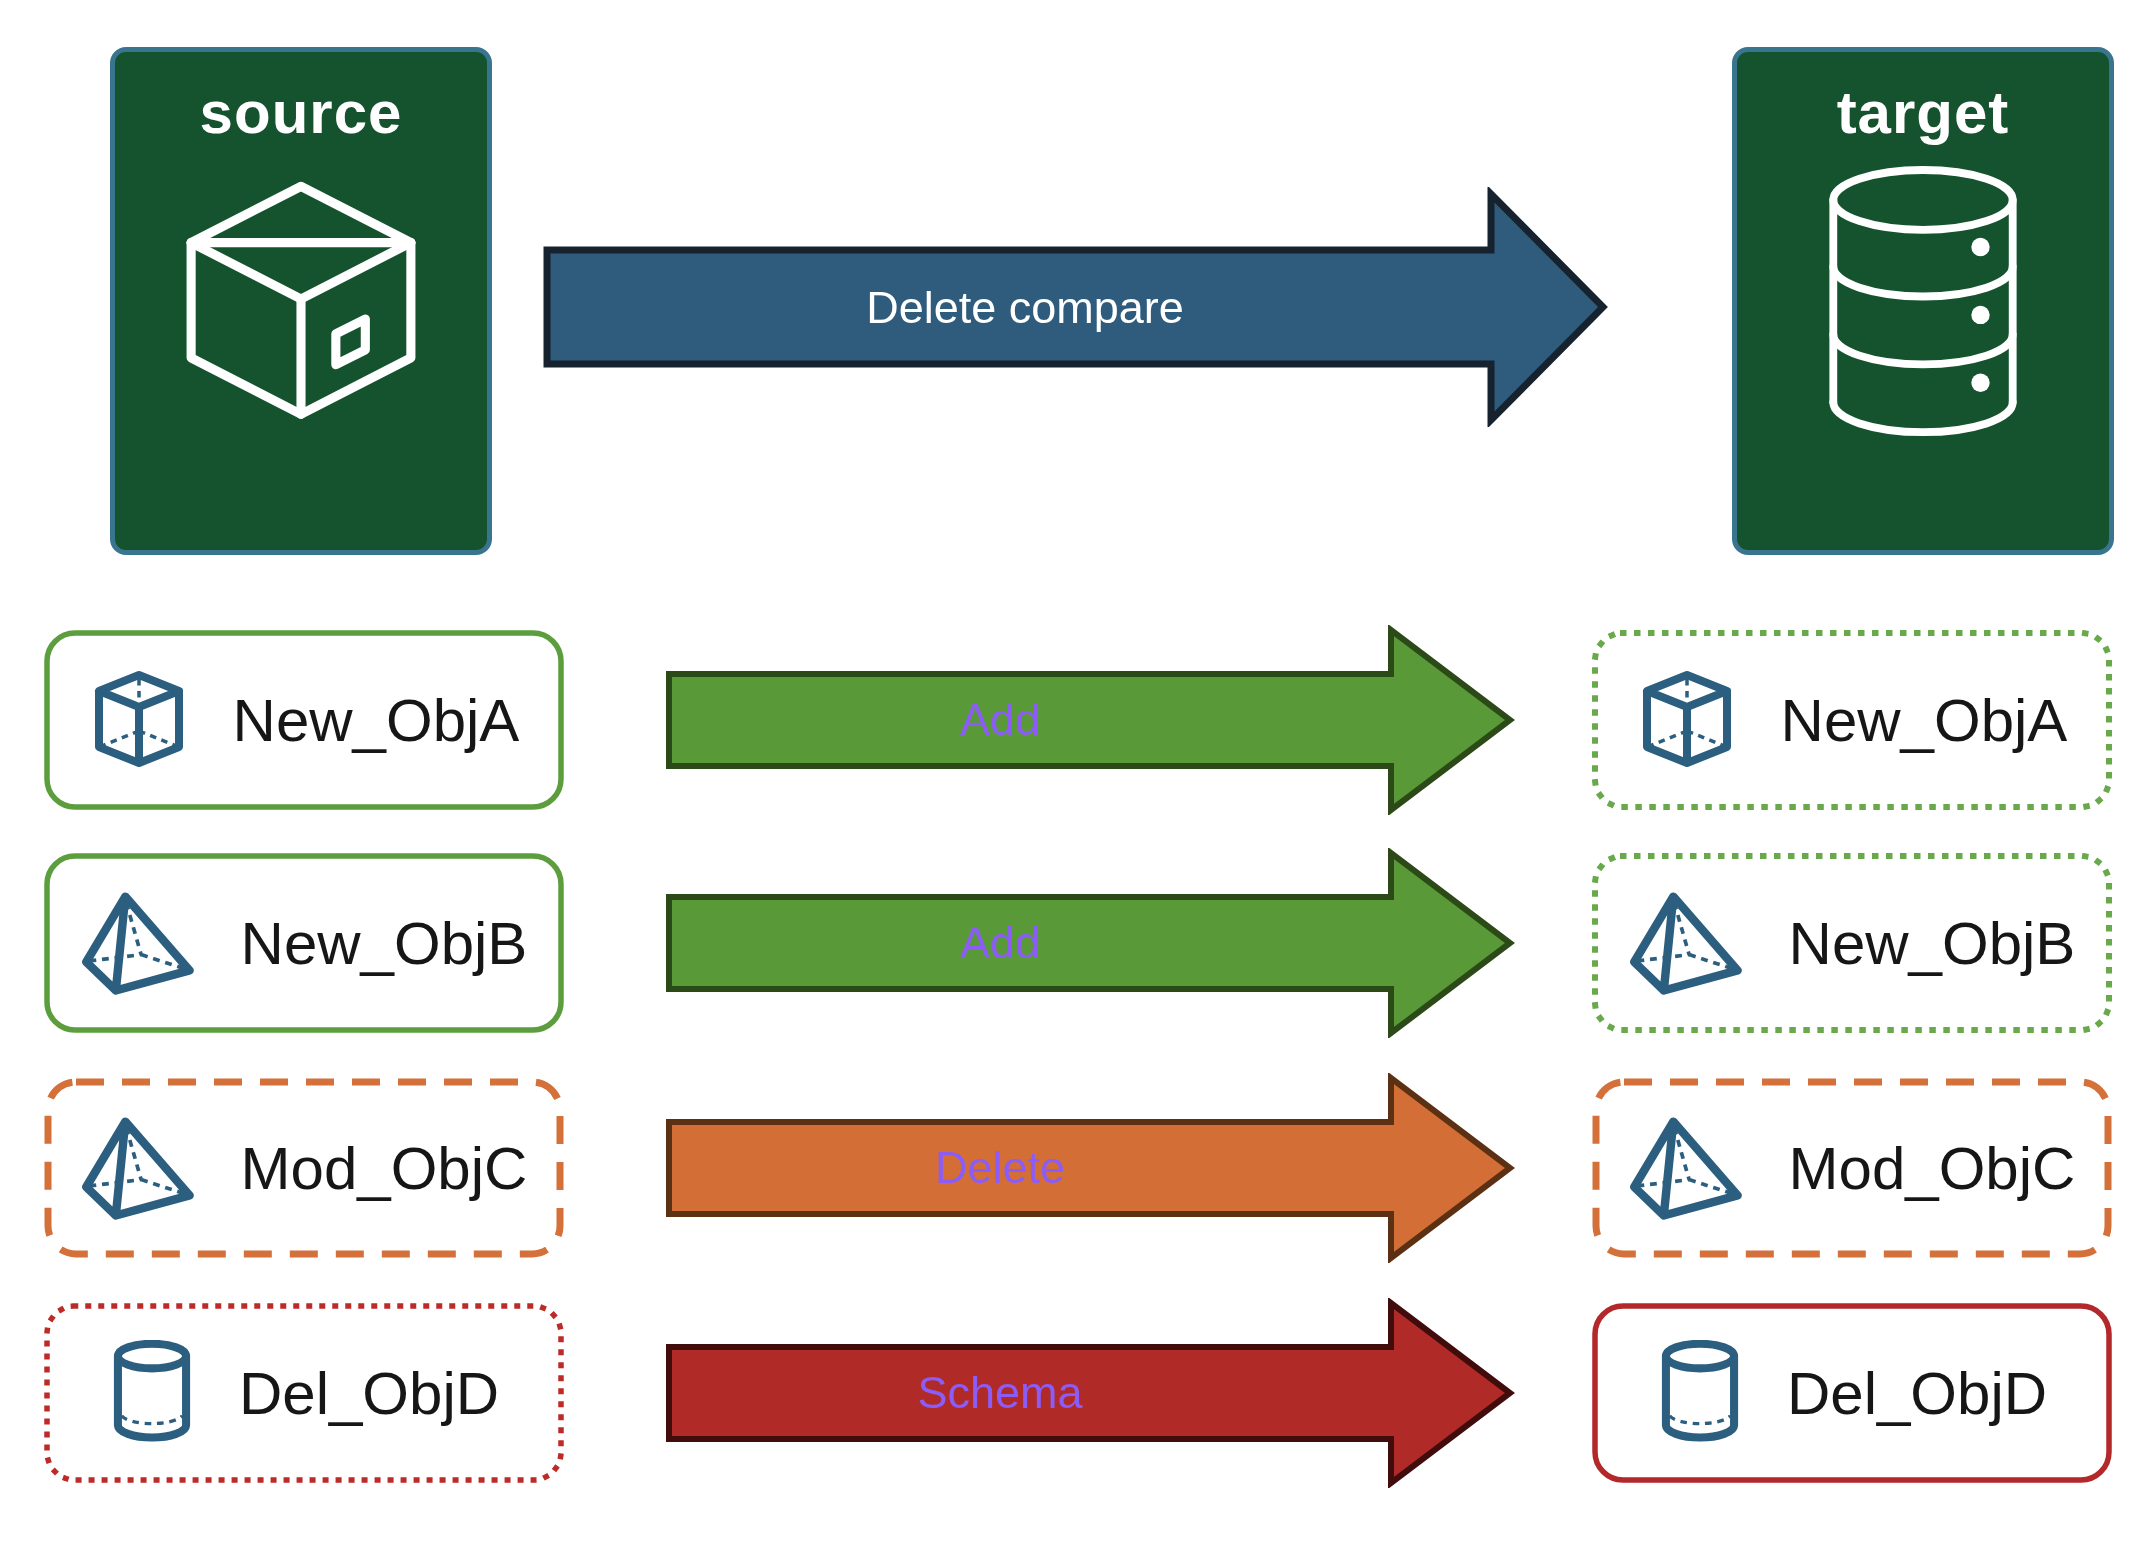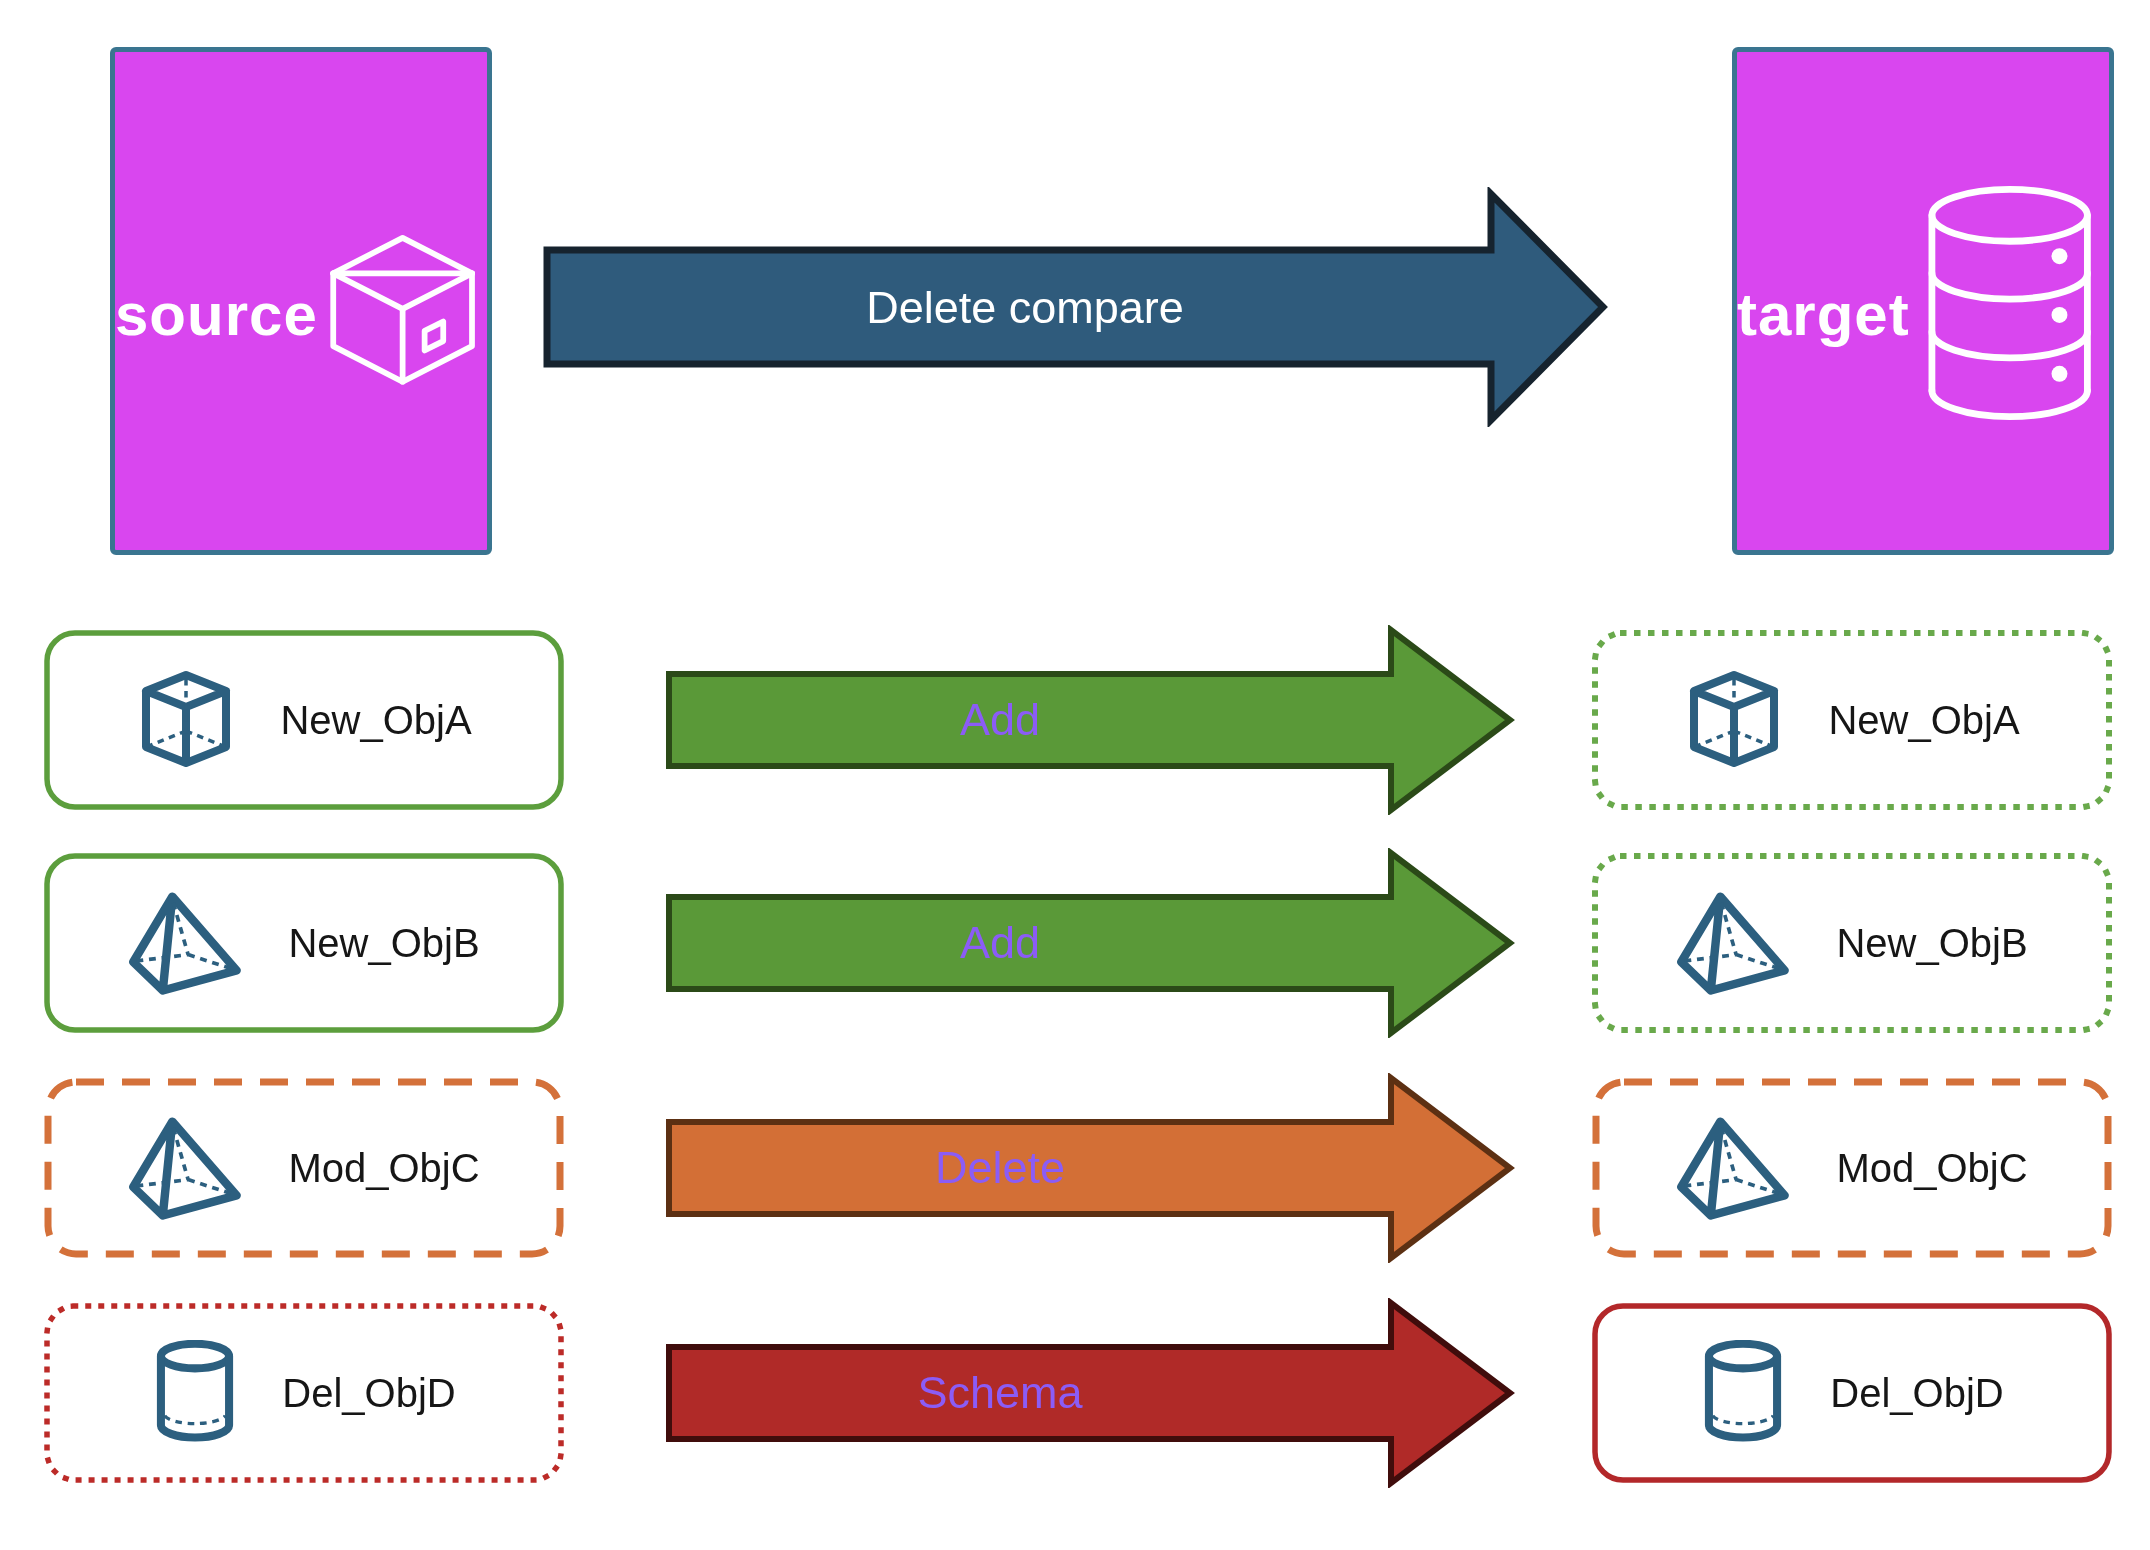--- a/index.html
+++ b/index.html
@@ -3,22 +3,22 @@
 <meta charset="utf-8">
 <style>
   html,body { margin:0; padding:0; background:#ffffff; }
   .canvas {
     position:relative; width:2150px; height:1550px; background:#ffffff;
     font-family:"Liberation Sans", sans-serif; overflow:hidden;
   }
   
   .card {
     position:absolute; width:382px; height:508px;
-    background:#d946ef; border:5px solid #3A7590; border-radius:6px;
-    box-sizing:border-box; display:flex; flex-direction:row; align-items:center;
+    background:#14532d; border:5px solid #3A7590; border-radius:16px;
+    box-sizing:border-box; display:flex; flex-direction:column; align-items:center;
   }
   .card.source { left:110px; top:47px; }
   .card.target { left:1732px; top:47px; }
   .card-title { margin-top:26px; font-size:60px; font-weight:bold; color:#ffffff; letter-spacing:1px; }
   .icon-package  { width:268px; height:268px; margin-top:26px; }
   .icon-database { width:230px; height:290px; margin-top:16px; }
 
   
   .schema-arrow-svg { position:absolute; left:543px; top:187px; width:1065px; height:240px; }
   .schema-arrow-label {
@@ -27,21 +27,21 @@
     color:#ffffff; font-size:45px;
   }
 
   
   .row-box { position:absolute; width:520px; height:180px; }
   .row-box .border-svg { position:absolute; left:0; top:0; width:520px; height:180px; }
   .row-box .content {
     position:absolute; left:0; top:0; right:0; bottom:0;
     display:flex; align-items:center; justify-content:center; gap:44px;
   }
-  .row-label { font-size:40px; color:#161616; white-space:nowrap; }
+  .row-label { font-size:60px; color:#161616; white-space:nowrap; }
 
   .icon-cube     { width:100px; height:100px; }
   .icon-pyramid  { width:116px; height:106px; }
   .icon-cylinder { width:86px;  height:106px; }
 
   .row-arrow-svg { position:absolute; left:665px; width:850px; height:190px; }
   .row-arrow-label {
     position:absolute; left:639px; width:722px; height:100px;
     display:flex; align-items:center; justify-content:center;
     color:#8b5cf6; font-size:45px;

